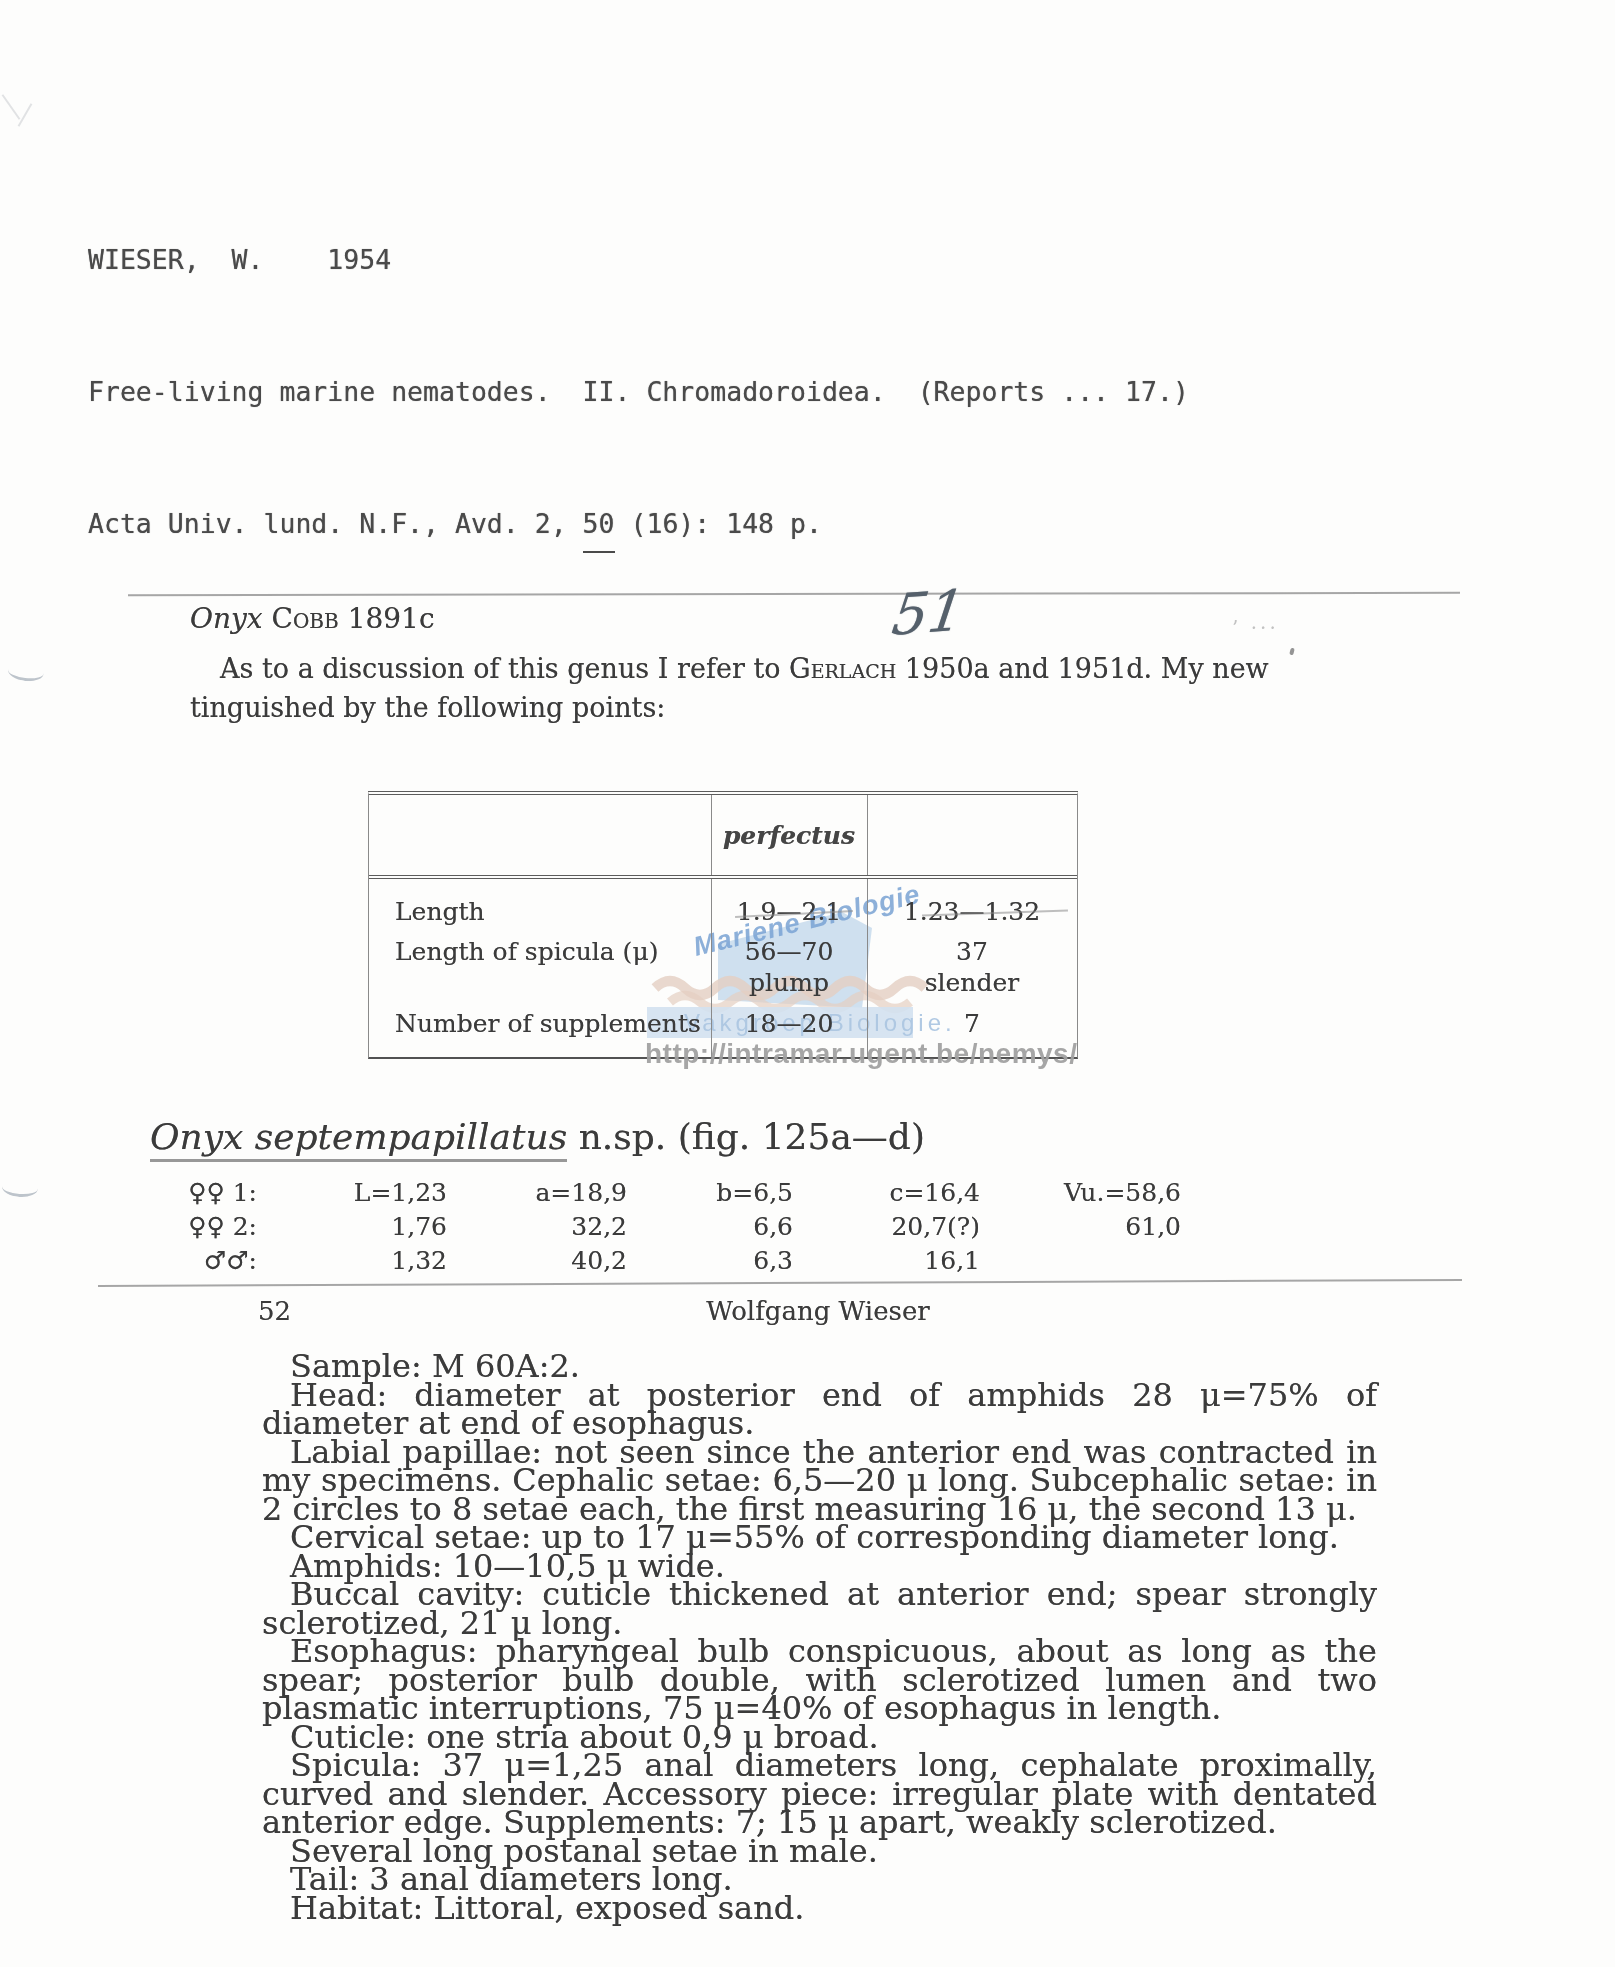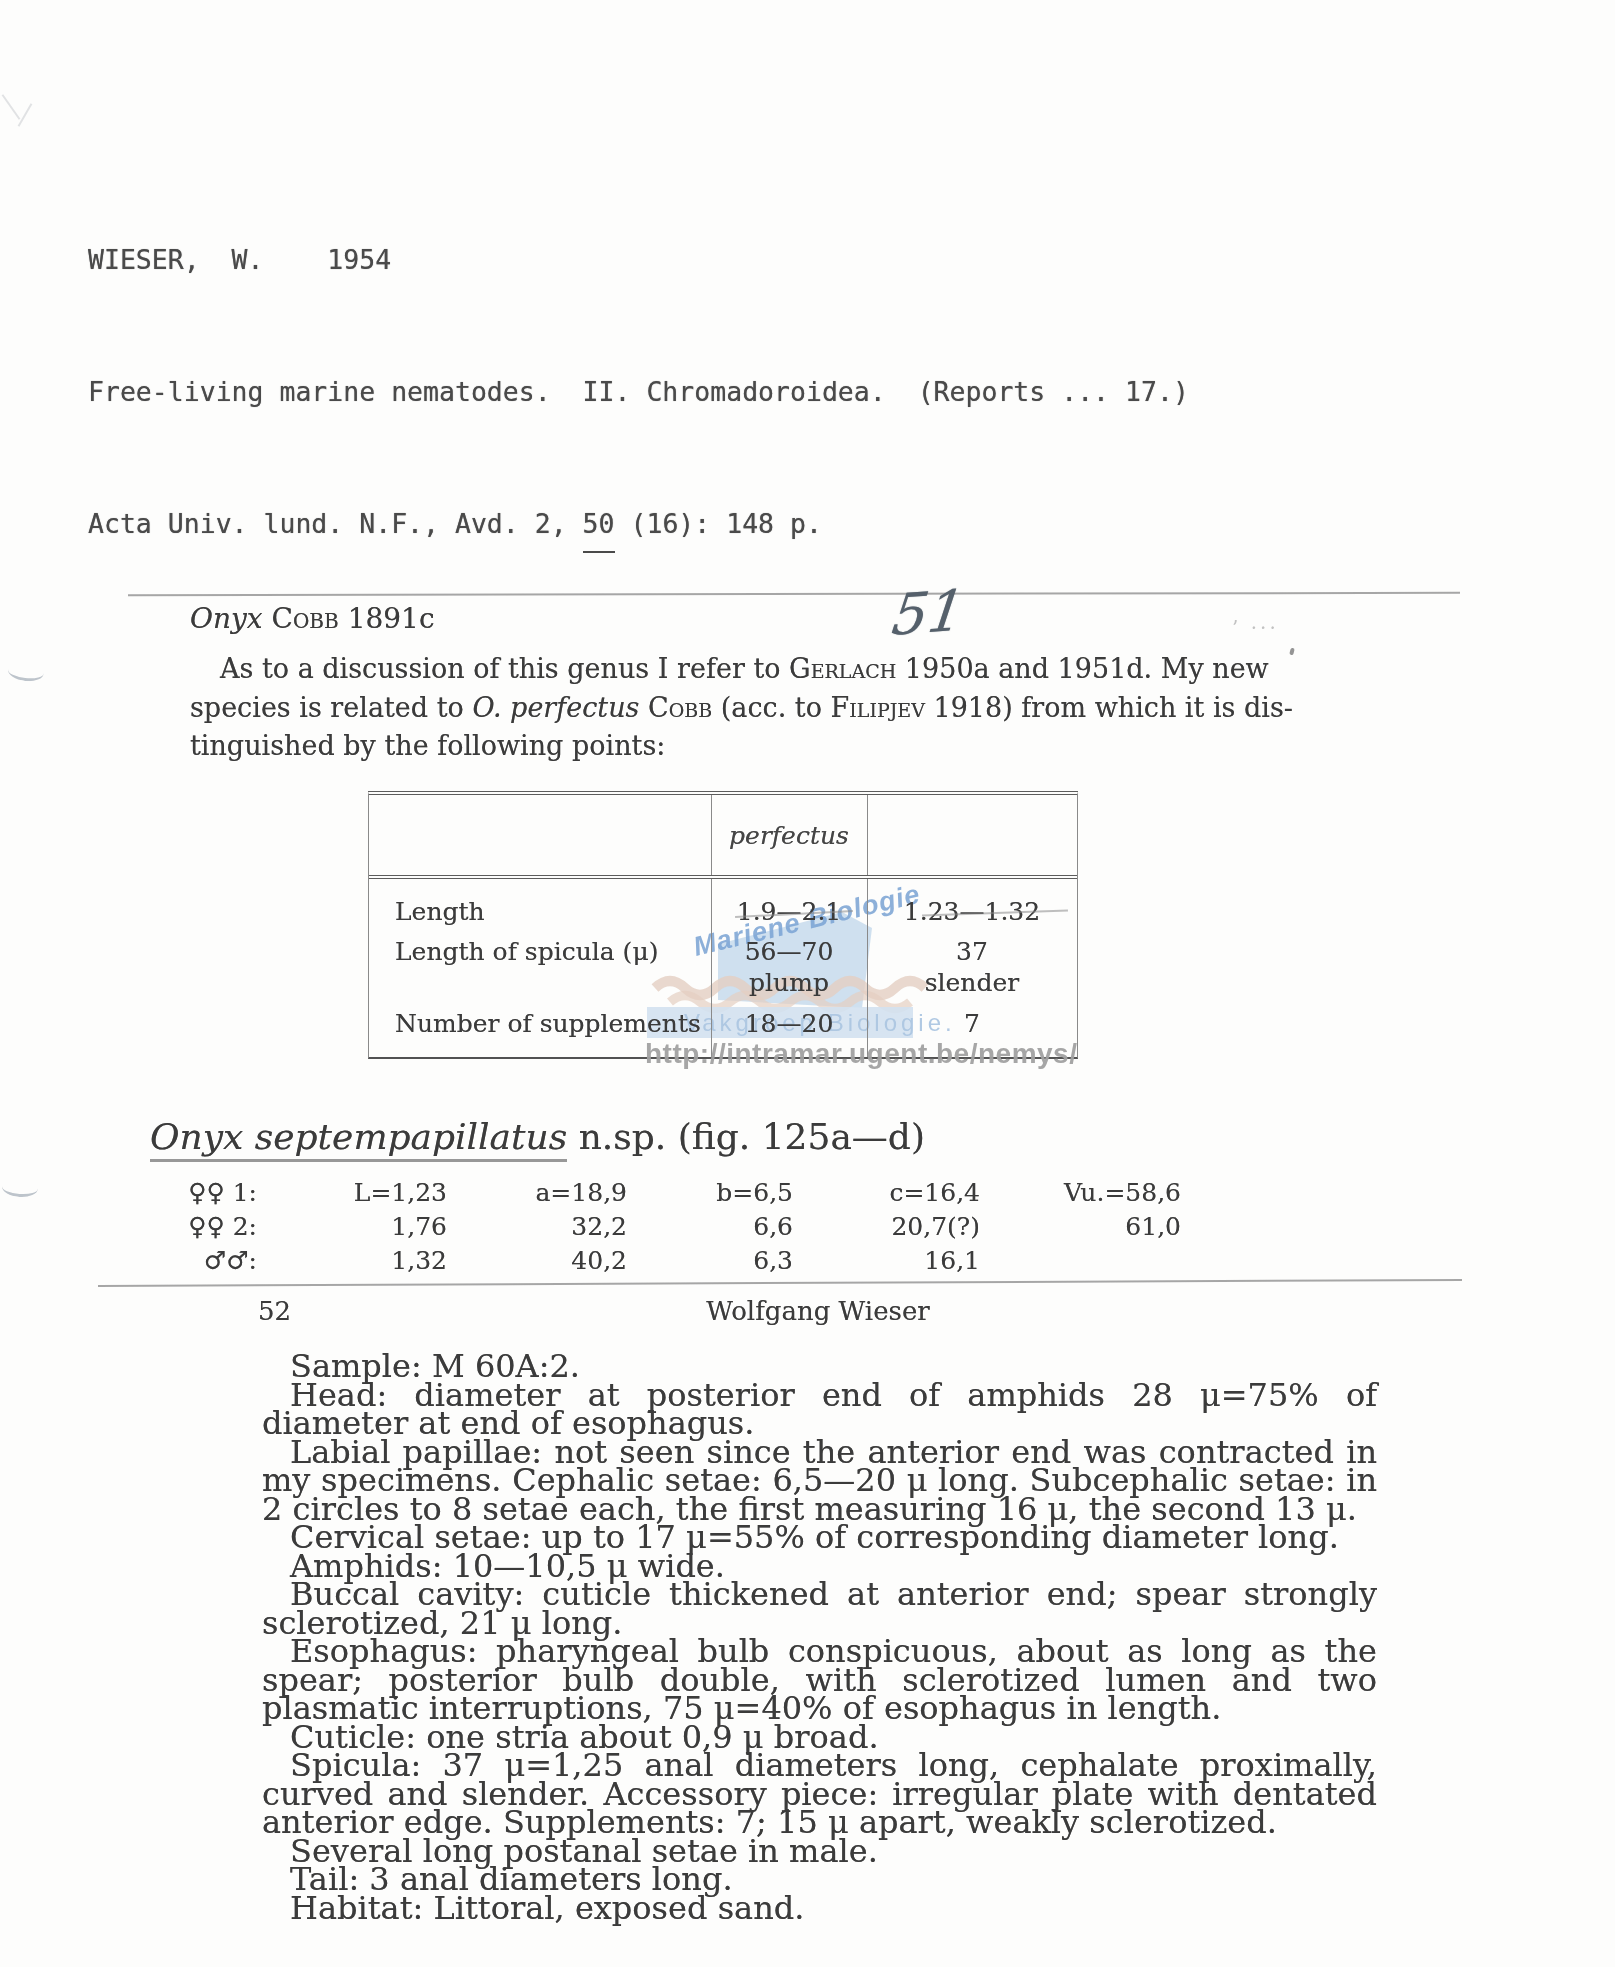--- a/index.html
+++ b/index.html
@@ -35,21 +35,21 @@
   .intro .line{white-space:nowrap;}
   .intro .line.first{padding-left:30px;}
   
   .cmp-table{
     position:absolute;left:368px;top:791px;width:708px;
     border-top:4px double #5c5c5c;border-bottom:2px solid #525252;
     border-left:1px solid #8a8a8a;border-right:1px solid #8a8a8a;
     font-size:25px;z-index:2;
   }
   .cmp-header{position:relative;display:grid;grid-template-columns:342px 156px 210px;height:80px;border-bottom:4px double #5c5c5c;}
-  .cmp-header .hcell{display:flex;align-items:center;justify-content:center;font-style:italic;color:#454545;}
+  .cmp-header .hcell{display:flex;align-items:center;justify-content:center;font-style:italic;color:#454545;font-weight:bold;}
   .cmp-vline{position:absolute;top:0;bottom:0;width:1px;background:#8a8a8a;}
   .v1{left:342px;} .v2{left:498px;}
   .cmp-body{position:relative;display:grid;grid-template-columns:342px 156px 210px;padding:18px 0 6px 0;}
   .cmp-body .lcell{padding-left:26px;}
   .cmp-body .vcell{text-align:center;}
   .r1{height:40px;} .r2{height:72px;} .r3{height:42px;}
   .note{line-height:34px;}
   .pen-strike{position:absolute;height:2px;background:#8b8b8b;opacity:.55;z-index:3;}
   .ps1{left:735px;top:913px;width:118px;transform:rotate(-3deg);}
   .ps2{left:922px;top:912px;width:146px;transform:rotate(-2deg);}
@@ -106,21 +106,20 @@
   <div class="seam s1"></div>
 
   <div class="genus-heading scan"><span class="it">Onyx</span>&nbsp;<span class="sc">Cobb</span>&nbsp;<span>1891c</span></div>
 
   <div class="hand51">51</div>
   <div class="artifact-dots">’ ···</div>
   <div class="artifact-dot2"></div>
 
   <div class="intro scan">
     <div class="line first"><span>As to a discussion of this genus I refer to </span><span class="sc">Gerlach</span><span> 1950a and 1951d. My new</span></div>
-    <div class="line"><span>species is related to </span><span class="it">O. perfectus</span><span> </span><span class="sc">Cobb</span><span> (acc. to </span><span class="sc">Filipjev</span><span> 1918) from which it is dis-</span></div>
     <div class="line"><span>tinguished by the following points:</span></div>
   </div>
 
   <div class="watermark">
     <svg width="420" height="215" viewBox="0 0 420 215" xmlns="http://www.w3.org/2000/svg">
       <polygon points="118,84 242,52 272,68 262,148 118,140" fill="#c5d9ec" opacity="0.82"></polygon>
       <path d="M55 128 q15 -14 30 0 t30 0 t30 0 t30 0 t30 0 t30 0 t30 0 t30 0 t30 0" stroke="#e4cec2" stroke-width="10" fill="none" opacity="0.8"></path>
       <path d="M70 142 q15 -13 30 0 t30 0 t30 0 t30 0 t30 0 t30 0 t30 0 t30 0" stroke="#e4cec2" stroke-width="9" fill="none" opacity="0.7"></path>
       <rect x="47" y="147" width="266" height="31" fill="#d3e1f0" opacity="0.9"></rect>
       <path id="arcpath" d="M 96 96 L 330 40" fill="none"></path>

